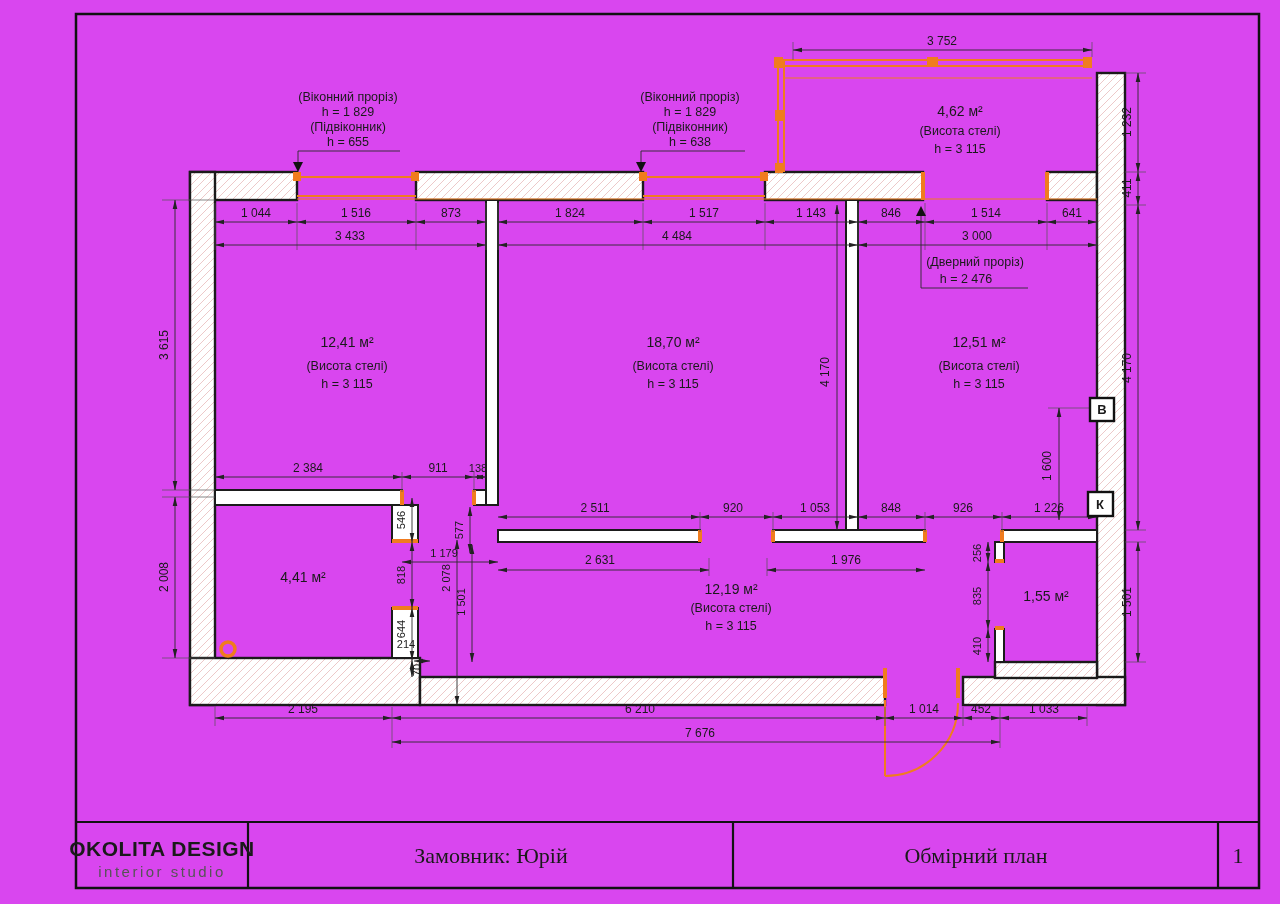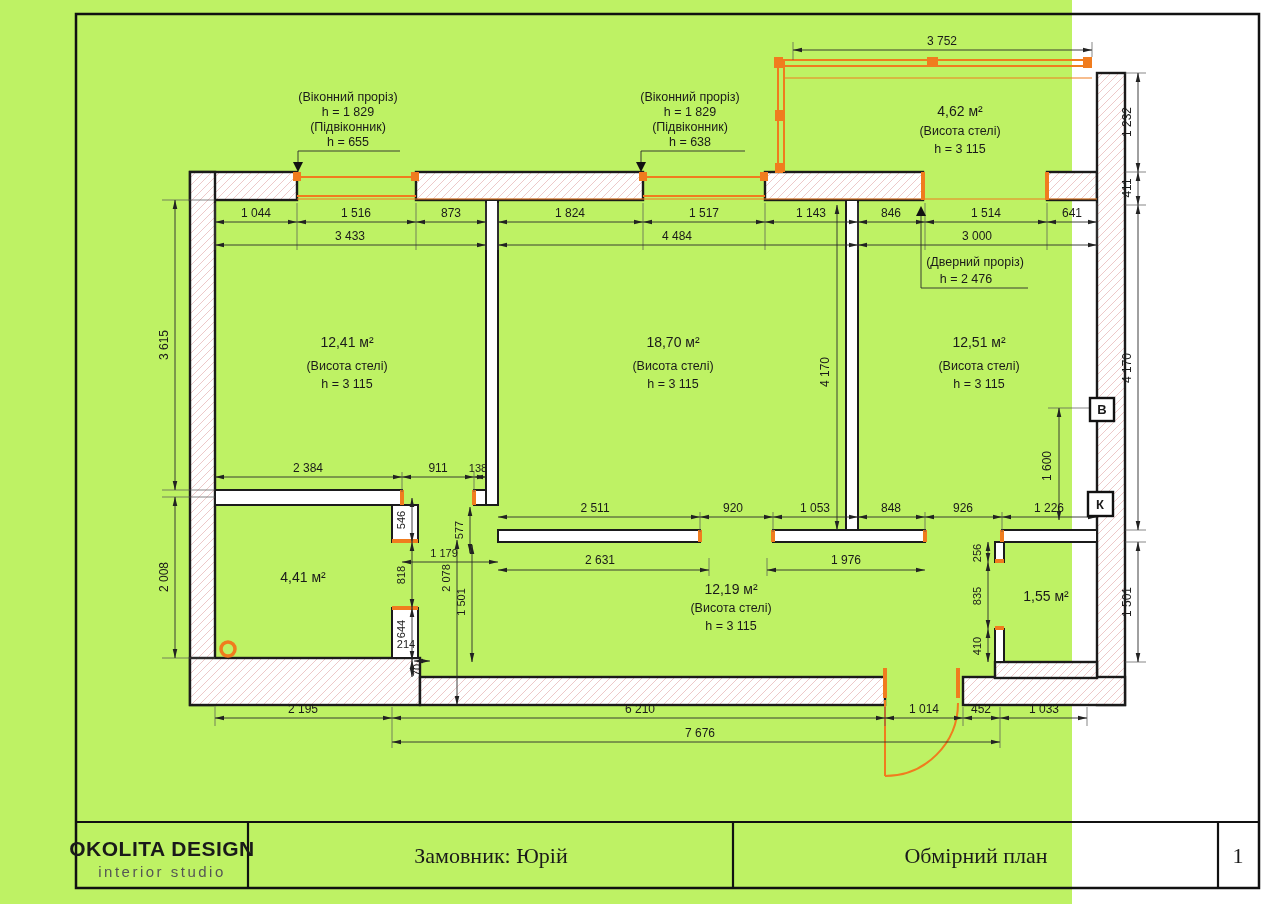--- a/index.html
+++ b/index.html
@@ -1,16 +1,16 @@
 <!DOCTYPE html>
 <html><head>
 <meta charset="utf-8">
 <style>
   html,body{margin:0;padding:0;background:#ffffff;}
-  .sheet{width:1072px;height:904px;position:relative;background:#bef264;}
+  .sheet{width:1280px;height:904px;position:relative;background:#d946ef;}
   svg{display:block;}
   svg text{font-family:"Liberation Sans",sans-serif;fill:#1a1a1a;}
   .dim{font-size:12px;text-anchor:middle;}
   .dimS{font-size:11px;text-anchor:middle;}
   .lbl{font-size:14px;text-anchor:middle;}
   .lbl2{font-size:12.5px;text-anchor:middle;}
   .ann{font-size:12.5px;text-anchor:middle;}
   .mk{font-size:13px;text-anchor:middle;font-weight:bold;}
   .tbserif{font-family:"Liberation Serif",serif;font-size:22px;text-anchor:middle;}
   .logo1{font-size:21px;font-weight:bold;letter-spacing:.5px;text-anchor:middle;}

